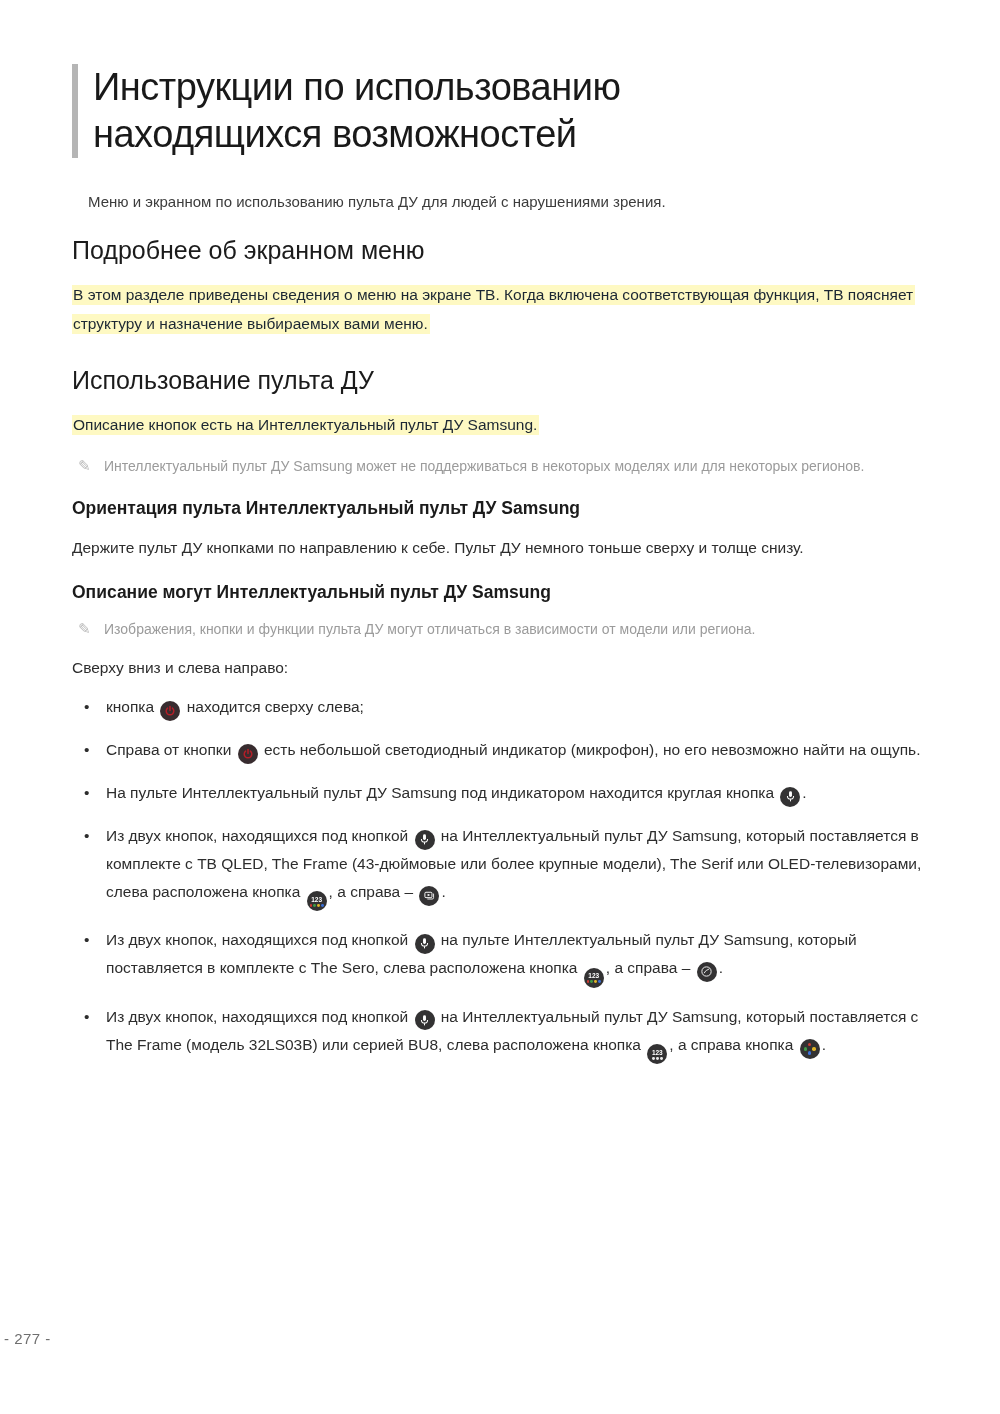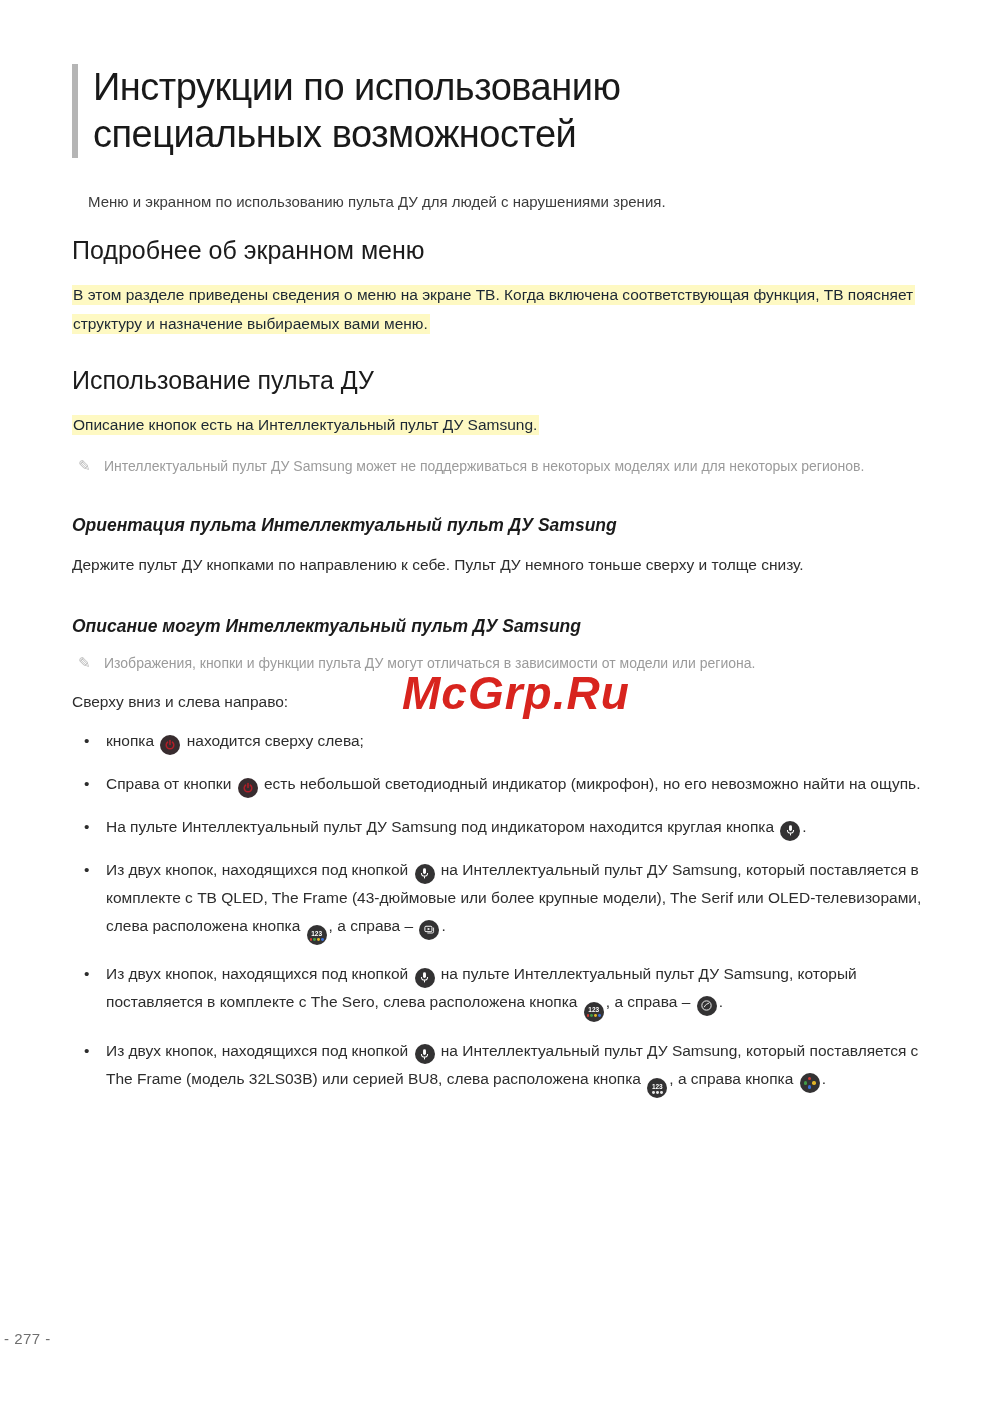--- a/index.html
+++ b/index.html
@@ -16,21 +16,21 @@
 
   .subtitle{margin:34px 0 0 16px;font-size:15px;line-height:20px;color:#3c3c3c;}
 
   h2{margin:22px 0 0 0;font-size:25px;line-height:33px;font-weight:500;color:#1b1b1b;}
   .para{margin:13px 0 0 0;font-size:15.5px;line-height:29px;max-width:858px;color:#1c2733;}
   .hl{background:#fef9c3;padding:1px 2px 2px 1px;-webkit-box-decoration-break:clone;box-decoration-break:clone;}
 
   .note{display:flex;align-items:flex-start;margin:18px 0 0 6px;font-size:14px;line-height:19px;color:#9b9b9b;}
   .pencil{flex:0 0 auto;width:26px;color:#b9b9b9;font-size:15px;transform:translateY(-1px);}
 
-  h3{margin:37px 0 0 0;font-size:17.5px;line-height:24px;font-weight:600;color:#1b1b1b;font-style:italic;}
+  h3{margin:20px 0 0 0;font-size:17.5px;line-height:24px;font-weight:600;color:#1b1b1b;}
   .body-text{margin:16px 0 0 0;font-size:15.5px;line-height:24px;color:#2d2d2d;max-width:870px;}
   .lead{margin:20px 0 0 0;font-size:15.5px;color:#2d2d2d;}
 
   .bullets{margin:16px 0 0 12px;}
   .bullet{display:flex;margin:0 0 15px 0;font-size:15.5px;line-height:28px;color:#2d2d2d;}
   .dot{flex:0 0 22px;color:#2d2d2d;}
   .btext{flex:1;max-width:830px;}
 
   
   .kbtn{display:inline-flex;align-items:center;justify-content:center;flex-direction:column;
@@ -57,21 +57,21 @@
 </head>
 <body>
 
 <div class="page">
   <div class="content">
 
     <div class="title-block">
       <div class="title-bar"></div>
       <h1>
           <span class="tl">Инструкции по использованию</span>
-          <span class="tl">специальных возможностей</span>
+          <span class="tl">находящихся возможностей</span>
         </h1>
     </div>
 
     <p class="subtitle">Меню и экранном по использованию пульта ДУ для людей с нарушениями зрения.</p>
 
     <h2>Подробнее об экранном меню</h2>
     <p class="para"><span class="hl">В этом разделе приведены сведения о меню на экране ТВ. Когда включена соответствующая функция, ТВ поясняет структуру и назначение выбираемых вами меню.</span></p>
 
     <h2 style="margin-top:26px;">Использование пульта ДУ</h2>
     <p class="para"><span class="hl">Описание кнопок есть на Интеллектуальный пульт ДУ Samsung.</span></p>
@@ -194,15 +194,14 @@
                 <i class="cd2"></i>
                 <i class="cd3"></i>
                 <i class="cd4"></i>
               </span>
             </span><span>.</span></span>
       </div>
 
     </div>
   </div>
 
-  <div class="watermark">McGrp.Ru</div>
   <div class="footer">- 277 -</div>
 </div>
 
 </body></html>

